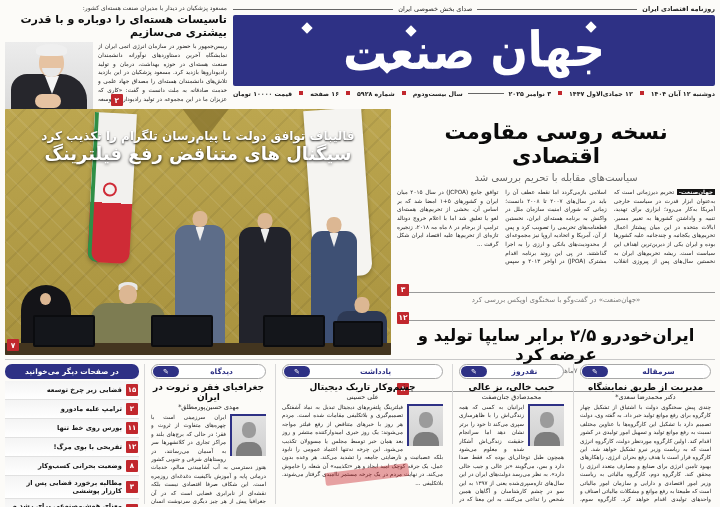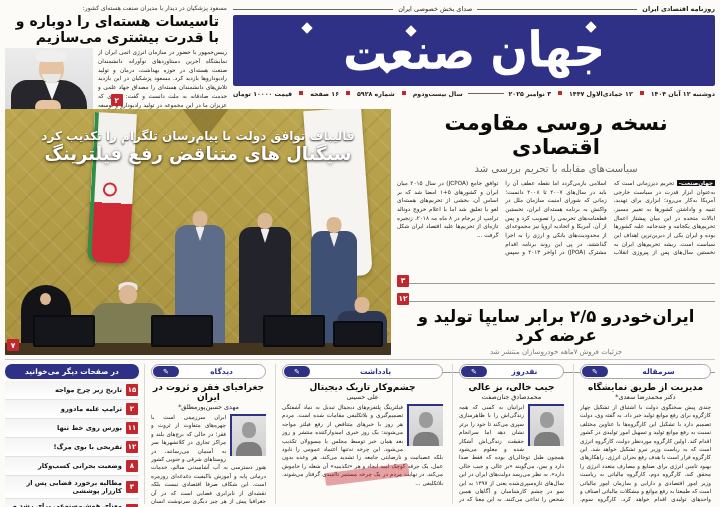--- a/index.html
+++ b/index.html
@@ -16,36 +16,36 @@
   .logo-box { background:#2e3185; height:71px; position:relative; display:flex; align-items:center; justify-content:center; overflow:hidden; border-radius:2px; }
   .logo-text { color:#fff; font-size:44px; font-weight:bold; letter-spacing:-2px; transform:scaleY(1.12) rotate(-1deg); }
   .dm { position:absolute; width:8px; height:8px; background:#fff; transform:rotate(45deg); }
   .dm1 { left:70px; top:9px; } .dm2 { left:150px; top:49px; } .dm3 { right:120px; top:8px; } .dm4 { right:300px; top:12px; }
   .mh-row2 { display:flex; align-items:center; gap:5px; height:14px; font-size:6.3px; font-weight:bold; color:#222; }
   .sq { width:4px; height:4px; background:#c1272d; display:inline-block; margin:0 2px; flex:none; }
   .seg { white-space:nowrap; }
 
   .top-story { flex:1; position:relative; padding-top:1px; }
   .ts-kicker { font-size:6px; color:#333; text-align:right; }
-  .ts-headline { font-size:14px; font-weight:bold; color:#0c0c0c; text-align:right; margin:2px 8px 3px; }
+  .ts-headline { font-size:11px; font-weight:bold; color:#0c0c0c; text-align:right; margin:2px 0 3px; }
   .ts-flex { display:flex; gap:5px; }
   .ts-body { flex:1; font-size:5.7px; line-height:1.55; text-align:justify; color:#222; height:62px; overflow:hidden; }
   .ts-photo { width:88px; height:82px; position:relative; background:linear-gradient(#ececec,#d6d6d6); overflow:hidden; flex:none; }
   .pz-suit { position:absolute; left:6px; top:32px; width:76px; height:52px; background:#26262c; border-radius:16px 26px 0 0; }
   .pz-shirt { position:absolute; left:40px; top:34px; width:14px; height:18px; background:#f4f4f4; clip-path:polygon(0 0,100% 0,50% 100%); }
   .pz-head { position:absolute; left:34px; top:7px; width:25px; height:28px; background:#e6c3a2; border-radius:46%; }
   .pz-hair { position:absolute; left:31px; top:2px; width:31px; height:12px; background:#efefef; border-radius:50% 50% 30% 30%; }
   .pz-beard { position:absolute; left:37px; top:26px; width:19px; height:9px; background:#e8e8e8; border-radius:0 0 9px 9px; }
   .pz-hands { position:absolute; left:30px; top:52px; width:26px; height:14px; background:#e6c3a2; border-radius:8px; }
   .pgref { width:12px; height:12px; background:#c1272d; color:#fff; font-size:7.5px; font-weight:bold; display:inline-flex; align-items:center; justify-content:center; border-radius:1px; }
   .ts-pg { position:absolute; bottom:1px; right:47%; }
 
   
   .main-band { display:flex; gap:6px; height:246px; margin-top:2px; }
-  .lead-col { width:318px; padding-top:2px; }
+  .lead-col { width:318px; padding-top:2px;margin-top:9px; }
   .lead-headline { font-size:21px; font-weight:bold; color:#0b0b0b; text-align:center; letter-spacing:-.5px; }
   .lead-sub { font-size:10px; color:#666; text-align:center; margin:4px 0 5px; }
   .lead-body { column-count:3; column-gap:7px; font-size:5.7px; line-height:1.52; text-align:justify; color:#1d1d1d; height:88px; overflow:hidden; }
   .leadin { background:#141414; color:#fff; font-weight:bold; padding:0 2px; }
   .pg-line { text-align:left; height:13px; margin-top:1px; }
   hr.rule { border:0; border-top:1px solid #9a9a9a; margin:2px 0; }
   .h2a { font-size:16.5px; font-weight:bold; color:#0b0b0b; text-align:center; margin-top:5px; letter-spacing:-.4px; }
   .h2sub { font-size:7px; color:#777; text-align:center; margin:3px 0 1px; }
 
   .main-photo { flex:1; position:relative; overflow:hidden; border-radius:1px;
@@ -159,20 +159,21 @@
     <section class="lead-col">
       <h1 class="lead-headline">نسخه روسی مقاومت اقتصادی</h1>
       <div class="lead-sub">سیاست‌های مقابله با تحریم بررسی شد</div>
       <div class="lead-body">
         <span class="leadin">جهان‌صنعت-</span>
         <span>تحریم دیرزمانی است که به‌عنوان ابزار قدرت در سیاست خارجی آمریکا به‌کار می‌رود؛ ابزاری برای تهدید، تنبیه و واداشتن کشورها به تغییر مسیر. ایالات متحده در این میان پیشتاز اعمال تحریم‌های یکجانبه و چندجانبه علیه کشورها بوده و ایران یکی از دیرین‌ترین اهداف این سیاست است. ریشه تحریم‌های ایران به نخستین سال‌های پس از پیروزی انقلاب اسلامی بازمی‌گردد اما نقطه عطف آن را باید در سال‌های ۲۰۰۷ تا ۲۰۰۸ دانست؛ زمانی که شورای امنیت سازمان ملل در واکنش به برنامه هسته‌ای ایران، نخستین قطعنامه‌های تحریمی را تصویب کرد و پس از آن، آمریکا و اتحادیه اروپا نیز مجموعه‌ای از محدودیت‌های بانکی و ارزی را به اجرا گذاشتند. در پی این روند برنامه اقدام مشترک (JPOA) در اواخر ۲۰۱۳ و سپس توافق جامع (JCPOA) در سال ۲۰۱۵ میان ایران و کشورهای ۵+۱ امضا شد که بر اساس آن، بخشی از تحریم‌های هسته‌ای لغو یا تعلیق شد اما با اعلام خروج دونالد ترامپ از برجام در ۸ ماه مه ۲۰۱۸، زنجیره تازه‌ای از تحریم‌ها علیه اقتصاد ایران شکل گرفت ...</span>
       </div>
       <div class="pg-line"><span class="pgref">۳</span></div>
       <hr class="rule">
 
+      <div class="h2sub">«جهان‌صنعت» در گفت‌وگو با سخنگوی اوپکس بررسی کرد</div>
       <div class="pg-line"><span class="pgref">۱۲</span></div>
       <hr class="rule">
 
       <h2 class="h2a">ایران‌خودرو ۲/۵ برابر سایپا تولید و عرضه کرد</h2>
       <div class="h2sub">جزئیات فروش ۷ماهه خودروسازان منتشر شد</div>
       <div class="pg-line"><span class="pgref">۸</span></div>
       <hr class="rule">
     </section>
 
     <figure class="main-photo">
@@ -275,21 +276,21 @@
             <span class="ph-sh"></span>
           </span>
         <span>ایران سرزمینی است با چهره‌های متفاوت از ثروت و فقر؛ در حالی که برج‌های بلند و مراکز تجاری در کلانشهرها سر به آسمان می‌رسانند، در روستاهای شرقی و جنوبی کشور هنوز دسترسی به آب آشامیدنی سالم، خدمات درمانی پایه و آموزش باکیفیت دغدغه‌ای روزمره است. این شکاف صرفا اقتصادی نیست بلکه نقشه‌ای از نابرابری فضایی است که در آن جغرافیا پیش از هر چیز دیگری سرنوشت انسان را رقم می‌زند. عدالت فضایی مفهومی فراتر از تقسیم منابع است. به تعبیر ادوارد سوجا نویسنده انگلیسی، فضا نه ظرفی خنثی بلکه عرصه‌ای سیاسی است که در آن تصمیمات قدرت، مسیر توسعه و توزیع فقر را تعیین می‌کند.</span>
       </div>
     </section>
 
     <aside class="sidebar">
       <div class="sb-header">در صفحات دیگر می‌خوانید</div>
       <div class="sb-item">
         <span class="sb-badge">۱۵</span>
-        <span class="sb-title">تاریخ زیر چرخ مواجه</span>
+        <span class="sb-title">قضایی زیر چرخ توسعه</span>
       </div>
       <div class="sb-item">
         <span class="sb-badge">۲</span>
         <span class="sb-title">ترامپ علیه مادورو</span>
       </div>
       <div class="sb-item">
         <span class="sb-badge">۱۱</span>
         <span class="sb-title">بورس روی خط تنها</span>
       </div>
       <div class="sb-item">

